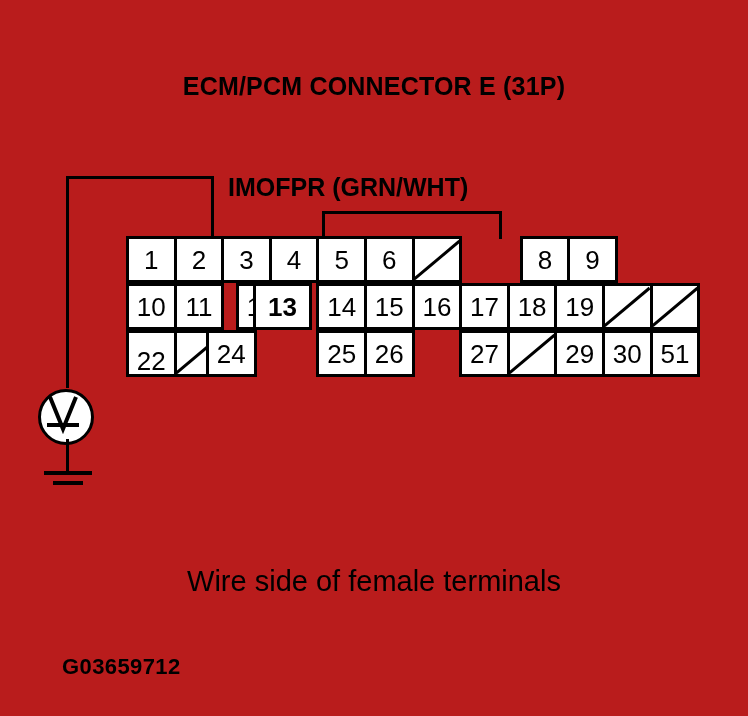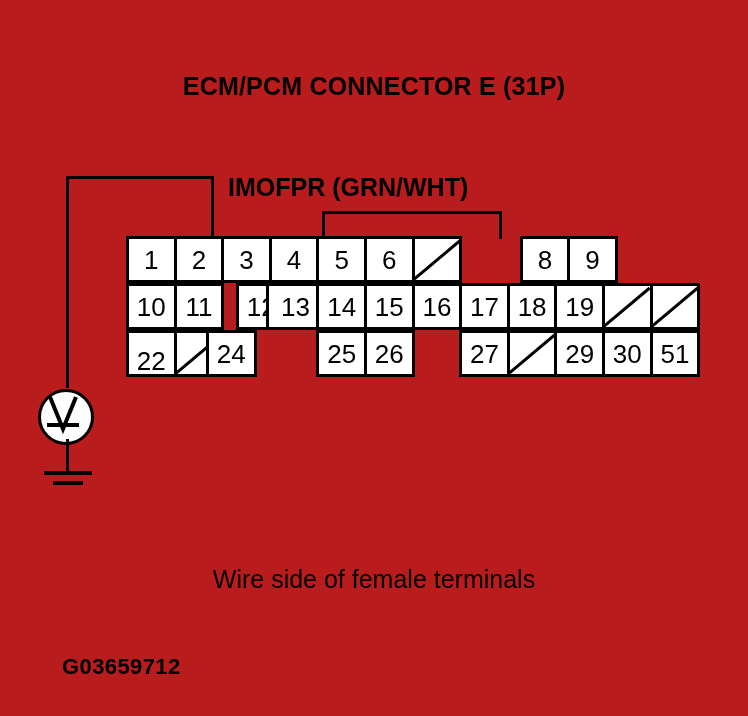--- a/index.html
+++ b/index.html
@@ -38,21 +38,21 @@
     font-size: 25px;
     font-weight: bold;
     white-space: nowrap;
   }
   .caption {
     position: absolute;
     left: 0;
     top: 565px;
     width: 748px;
     text-align: center;
-    font-size: 25px;
+    font-size: 29px;
     font-weight: normal;
     white-space: nowrap;
   }
   .refcode {
     position: absolute;
     left: 62px;
     top: 654px;
     font-size: 22px;
     font-weight: bold;
     letter-spacing: 0.4px;
@@ -191,21 +191,21 @@
     <div class="grid-row" id="row-mid" style="width: 571.2px;">
         <div class="cell" style="left: 0px; width: 50.6px;">
           <span>10</span>
         </div>
         <div class="cell" style="left: 47.6px; width: 50.6px;">
           <span>11</span>
         </div>
         <div class="cell" style="left: 110px; width: 50.6px;">
           <span>12</span>
         </div>
-        <div class="cell" style="left: 140px; width: 59px;">
+        <div class="cell" style="left: 127px; width: 59px; font-weight: bold;">
           <span>13</span>
         </div>
         <div class="cell" style="left: 190.4px; width: 50.6px;">
           <span>14</span>
         </div>
         <div class="cell" style="left: 238px; width: 50.6px;">
           <span>15</span>
         </div>
         <div class="cell" style="left: 285.6px; width: 50.6px;">
           <span>16</span>

